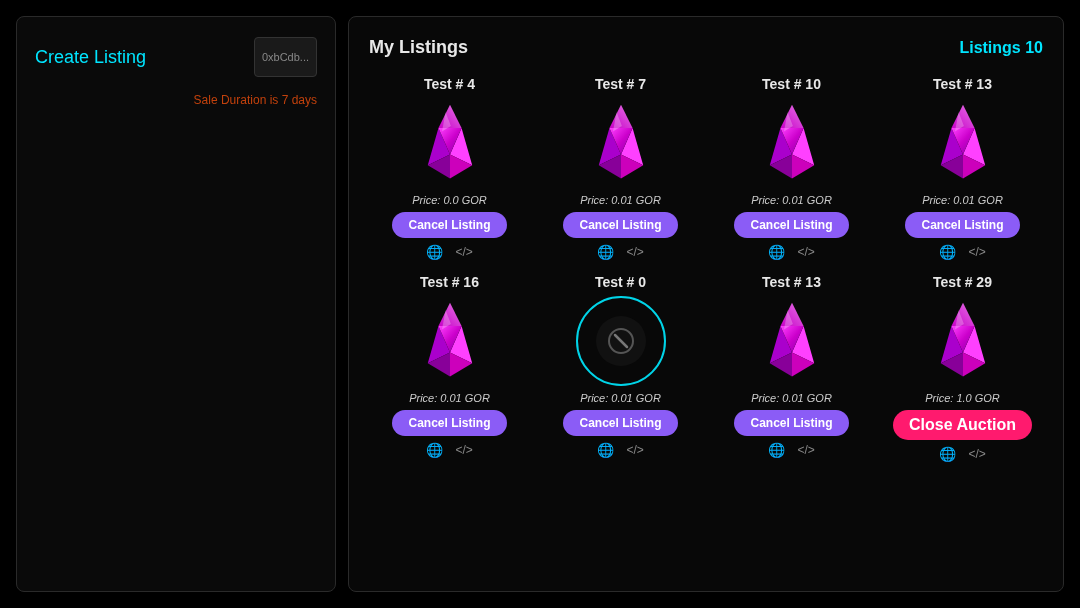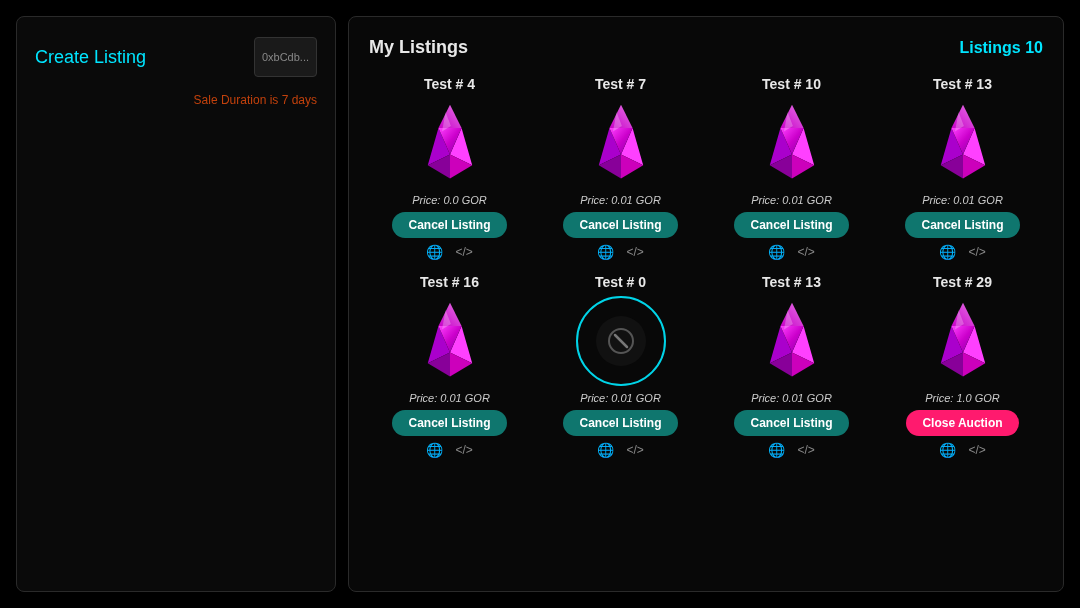--- a/index.html
+++ b/index.html
@@ -174,38 +174,38 @@
       height: 30px;
     }
 
     .listing-price {
       color: #ccc;
       font-size: 11px;
       font-style: italic;
     }
 
     .cancel-btn {
-      background: #0f766e;
+      background: #8b5cf6;
       color: #fff;
       border: none;
       border-radius: 20px;
       padding: 6px 16px;
       font-size: 12px;
       font-weight: bold;
       cursor: pointer;
       white-space: nowrap;
     }
 
     .close-auction-btn {
       background: #ff1a6e;
       color: #fff;
       border: none;
       border-radius: 20px;
       padding: 6px 16px;
-      font-size: 12px;
+      font-size: 16px;
       font-weight: bold;
       cursor: pointer;
       white-space: nowrap;
     }
 
     .card-icons {
       display: flex;
       gap: 12px;
       align-items: center;
     }

